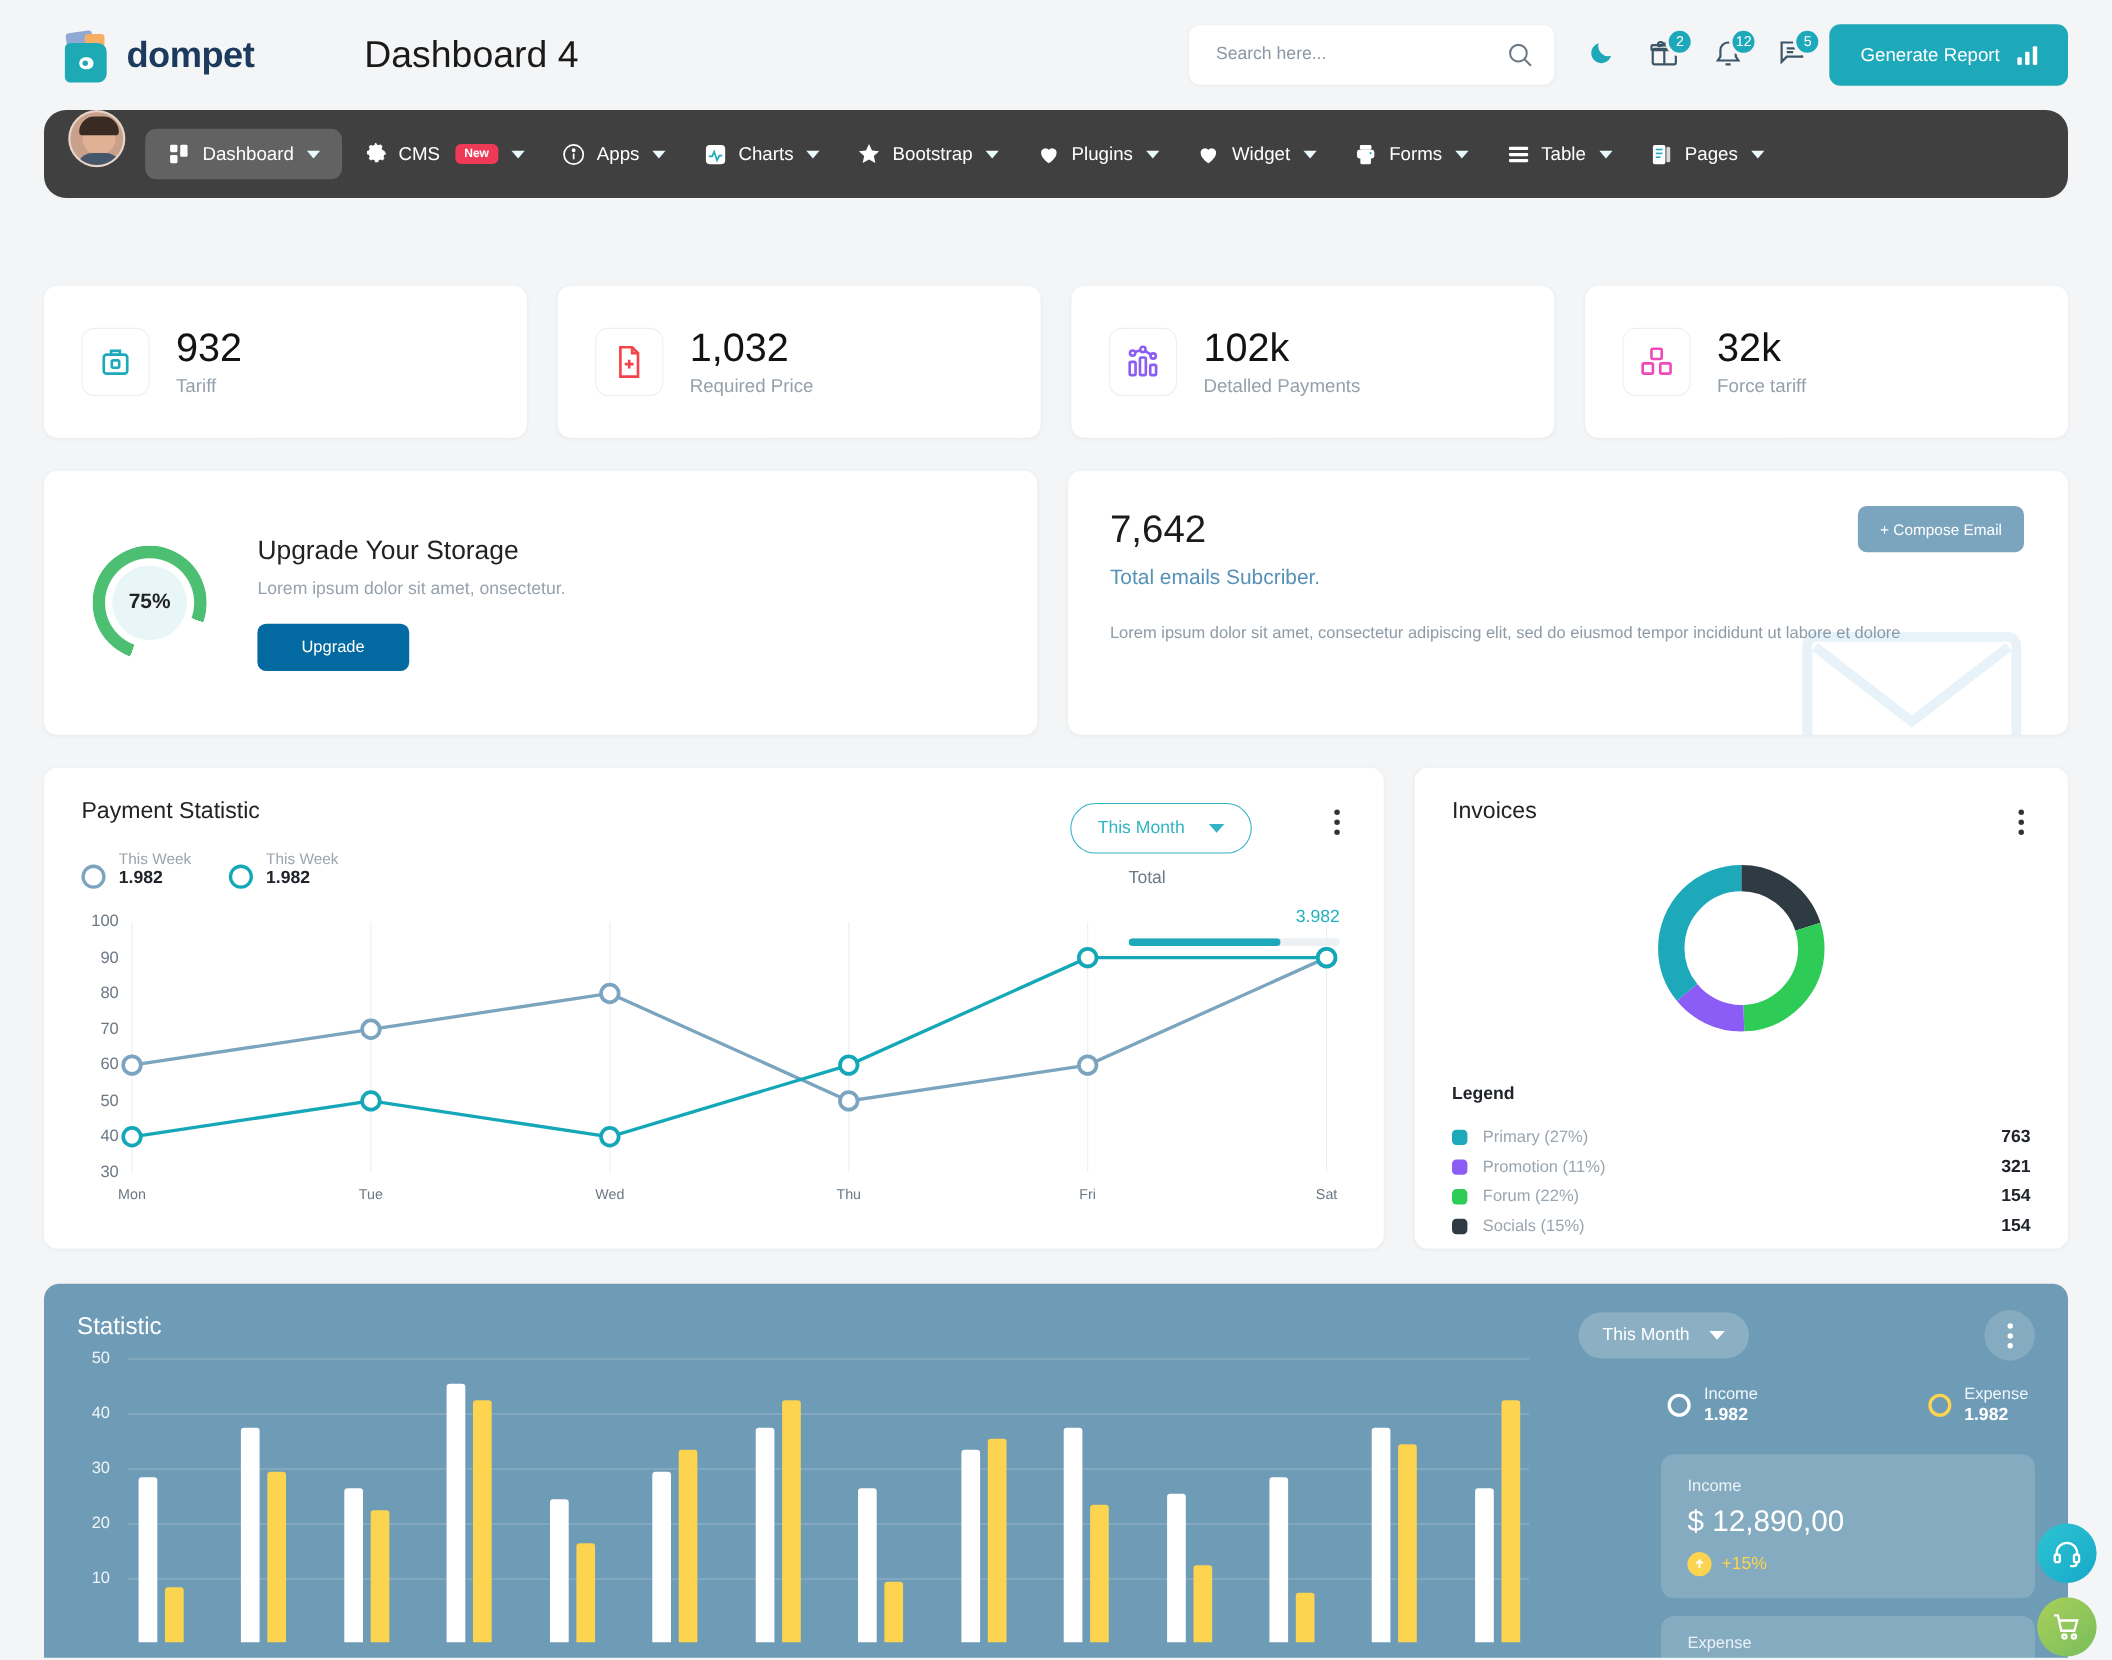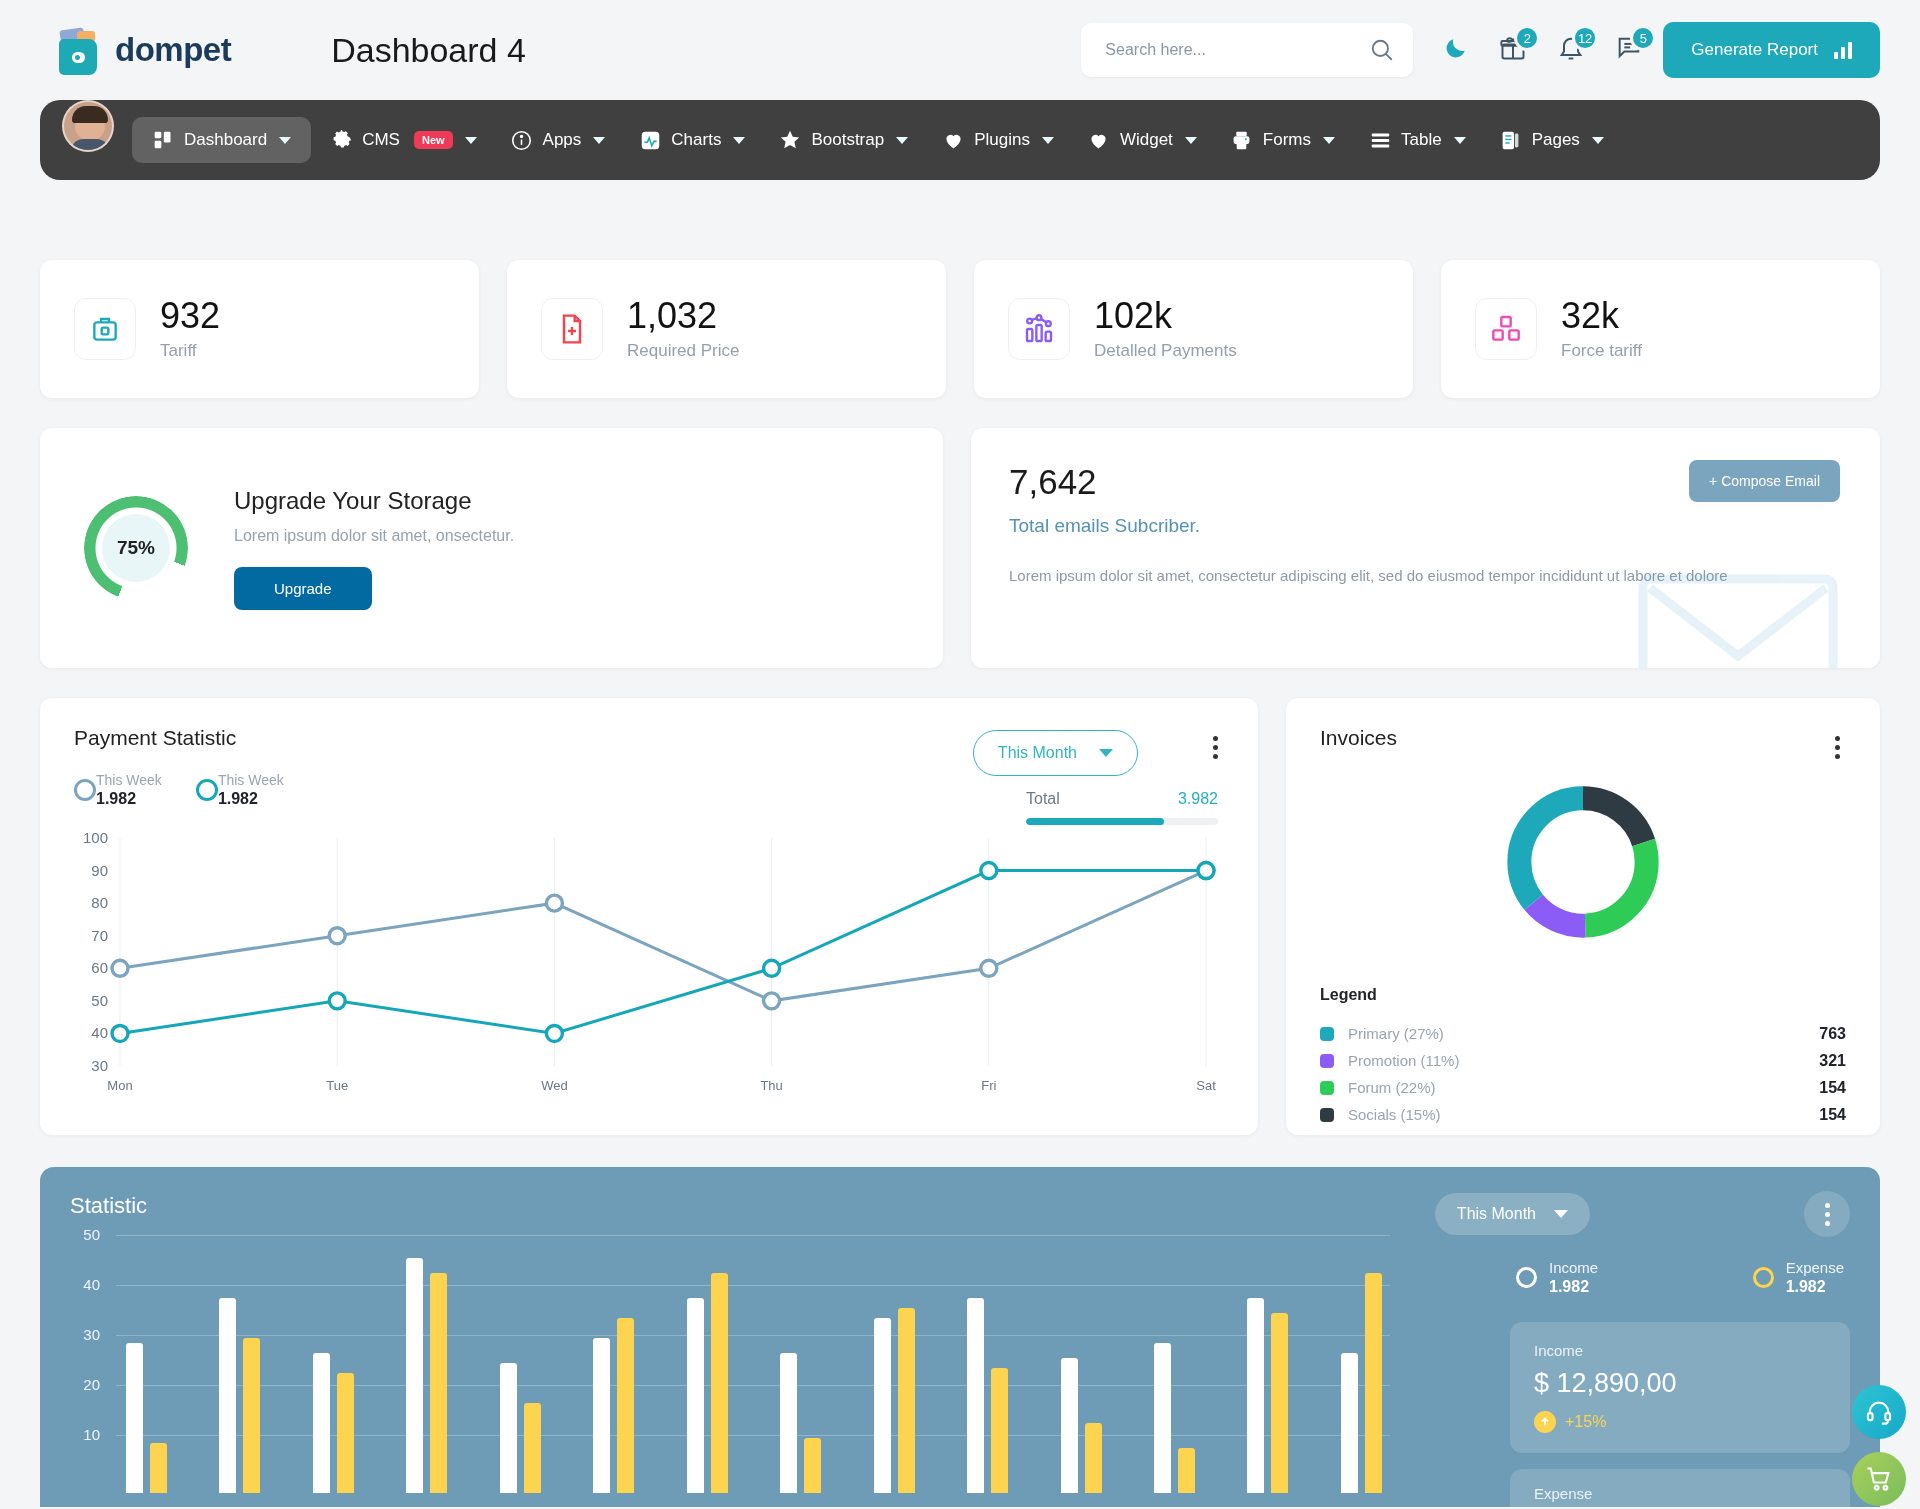--- a/index.html
+++ b/index.html
@@ -152,39 +152,39 @@
   .env-deco { position: absolute; right: 42px; bottom: -46px; opacity: .13; }
 
   
   .chart-row { display: flex; gap: 28px; margin: 30px 40px 0; }
   .payment-card {
     width: 1218px; background: #fff; border-radius: 12px; height: 437px;
     padding: 28px 34px 18px; position: relative; box-shadow: 0 1px 4px rgba(0,0,0,.05);
   }
   .card-title { font-size: 21px; color: #222; }
   .legend-row { display: flex; gap: 34px; margin-top: 22px; }
-  .lg { display: flex; align-items: center; }
+  .lg { display: flex; align-items: flex-end; gap: 12px; }
   .lg-ring { width: 22px; height: 22px; border-radius: 50%; border: 3px solid #7ba4bf; }
   .lg-top { font-size: 14px; color: #9aa5b0; }
   .lg-bot { font-size: 16px; color: #20242a; font-weight: 700; margin-top: 2px; }
 
   .month-sel {
     position: absolute; right: 120px; top: 32px; border: 1px solid #31b4c4;
     border-radius: 24px; padding: 13px 24px; display: flex; align-items: center; gap: 22px;
     color: #31b4c4; font-size: 16px; cursor: pointer; background: #fff;
   }
   .caret-t { width: 0; height: 0; border-left: 7px solid transparent;
     border-right: 7px solid transparent; border-top: 8px solid #31b4c4; }
   .kebab { position: absolute; right: 40px; top: 38px; cursor: pointer;
     display: flex; flex-direction: column; gap: 4px; }
   .kebab i { width: 5px; height: 5px; background: #333; border-radius: 50%; display: block; }
   .total-wrap { position: absolute; right: 40px; top: 92px; width: 192px; }
   .total-line { display: flex; justify-content: space-between; font-size: 16px; }
   .total-line span:first-child { color: #6d7a86; }
-  .total-line span:last-child { color: #25b0c0; }
+  .total-line span:last-child { color: #25b0c0; margin-top: 35px; }
   .total-bar { margin-top: 10px; height: 7px; background: #eef1f3; border-radius: 4px; overflow: hidden; }
   .total-bar i { display: block; height: 100%; background: #1ea9bb; border-radius: 4px; }
 
   .linechart { position: absolute; left: 34px; top: 140px; width: 1150px; height: 270px; }
   .yaxis-lab { position: absolute; font-size: 15px; color: #6b7884; text-align: right; width: 34px; }
   .xaxis-lab { position: absolute; font-size: 13px; color: #6b7884; transform: translateX(-50%); }
 
   .invoice-card {
     flex: 1; background: #fff; border-radius: 12px; height: 437px;
     padding: 28px 34px; position: relative; box-shadow: 0 1px 4px rgba(0,0,0,.05);

